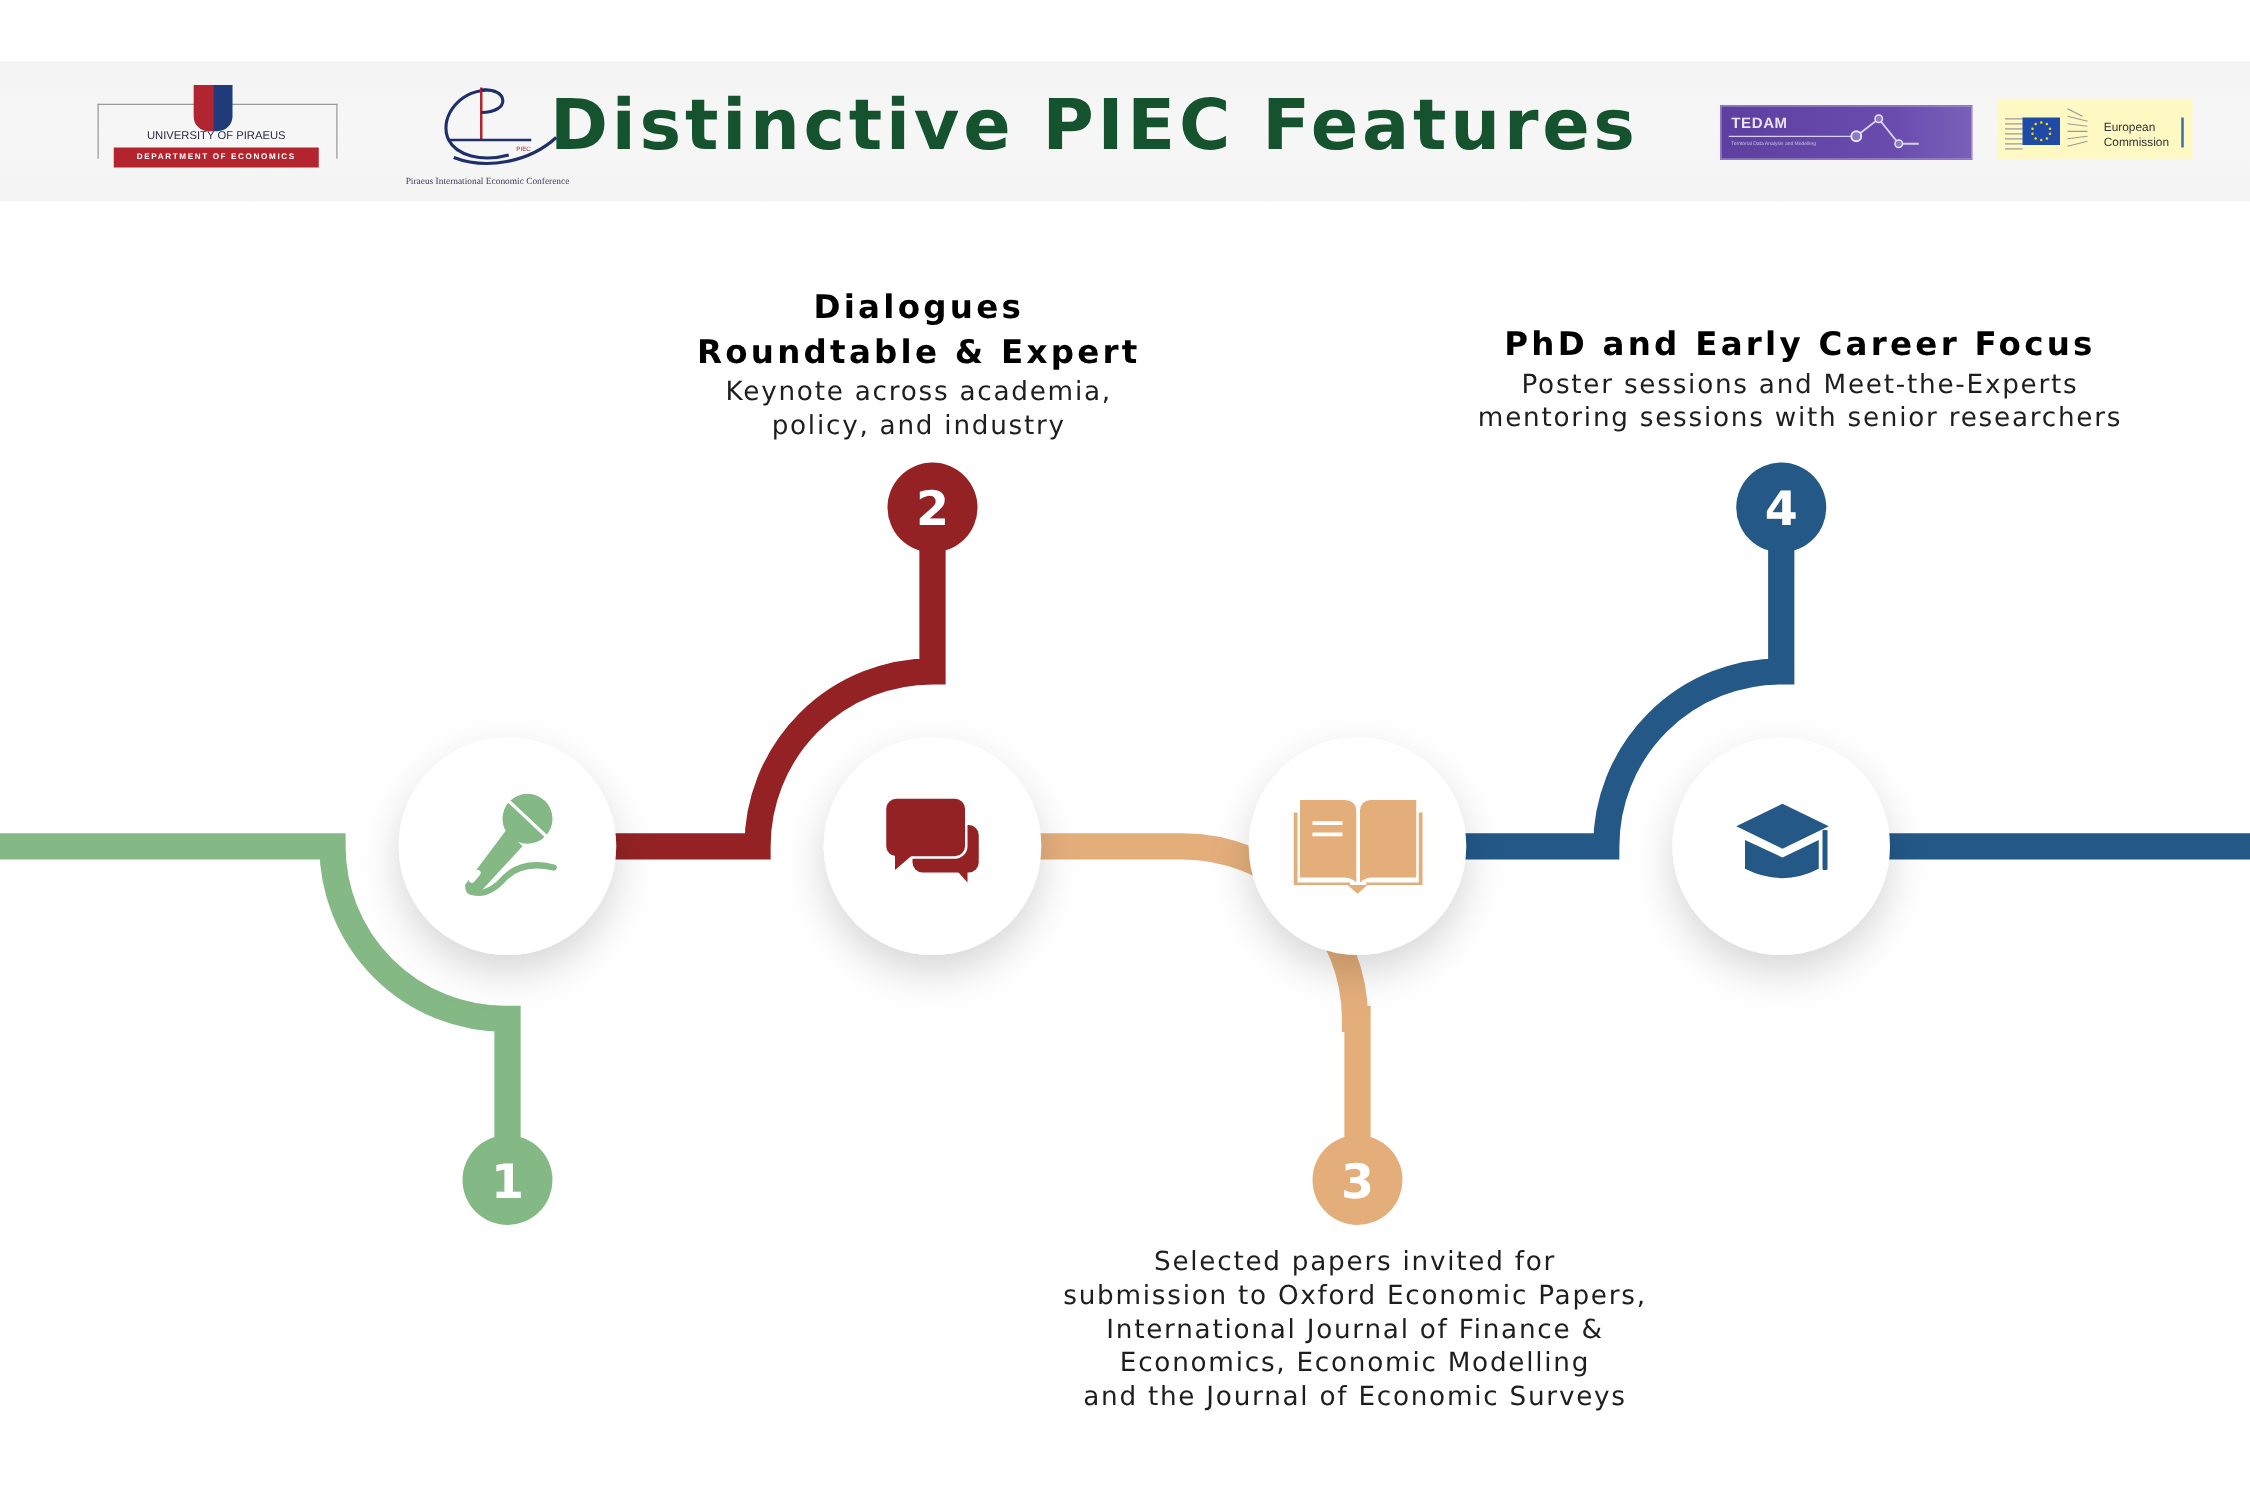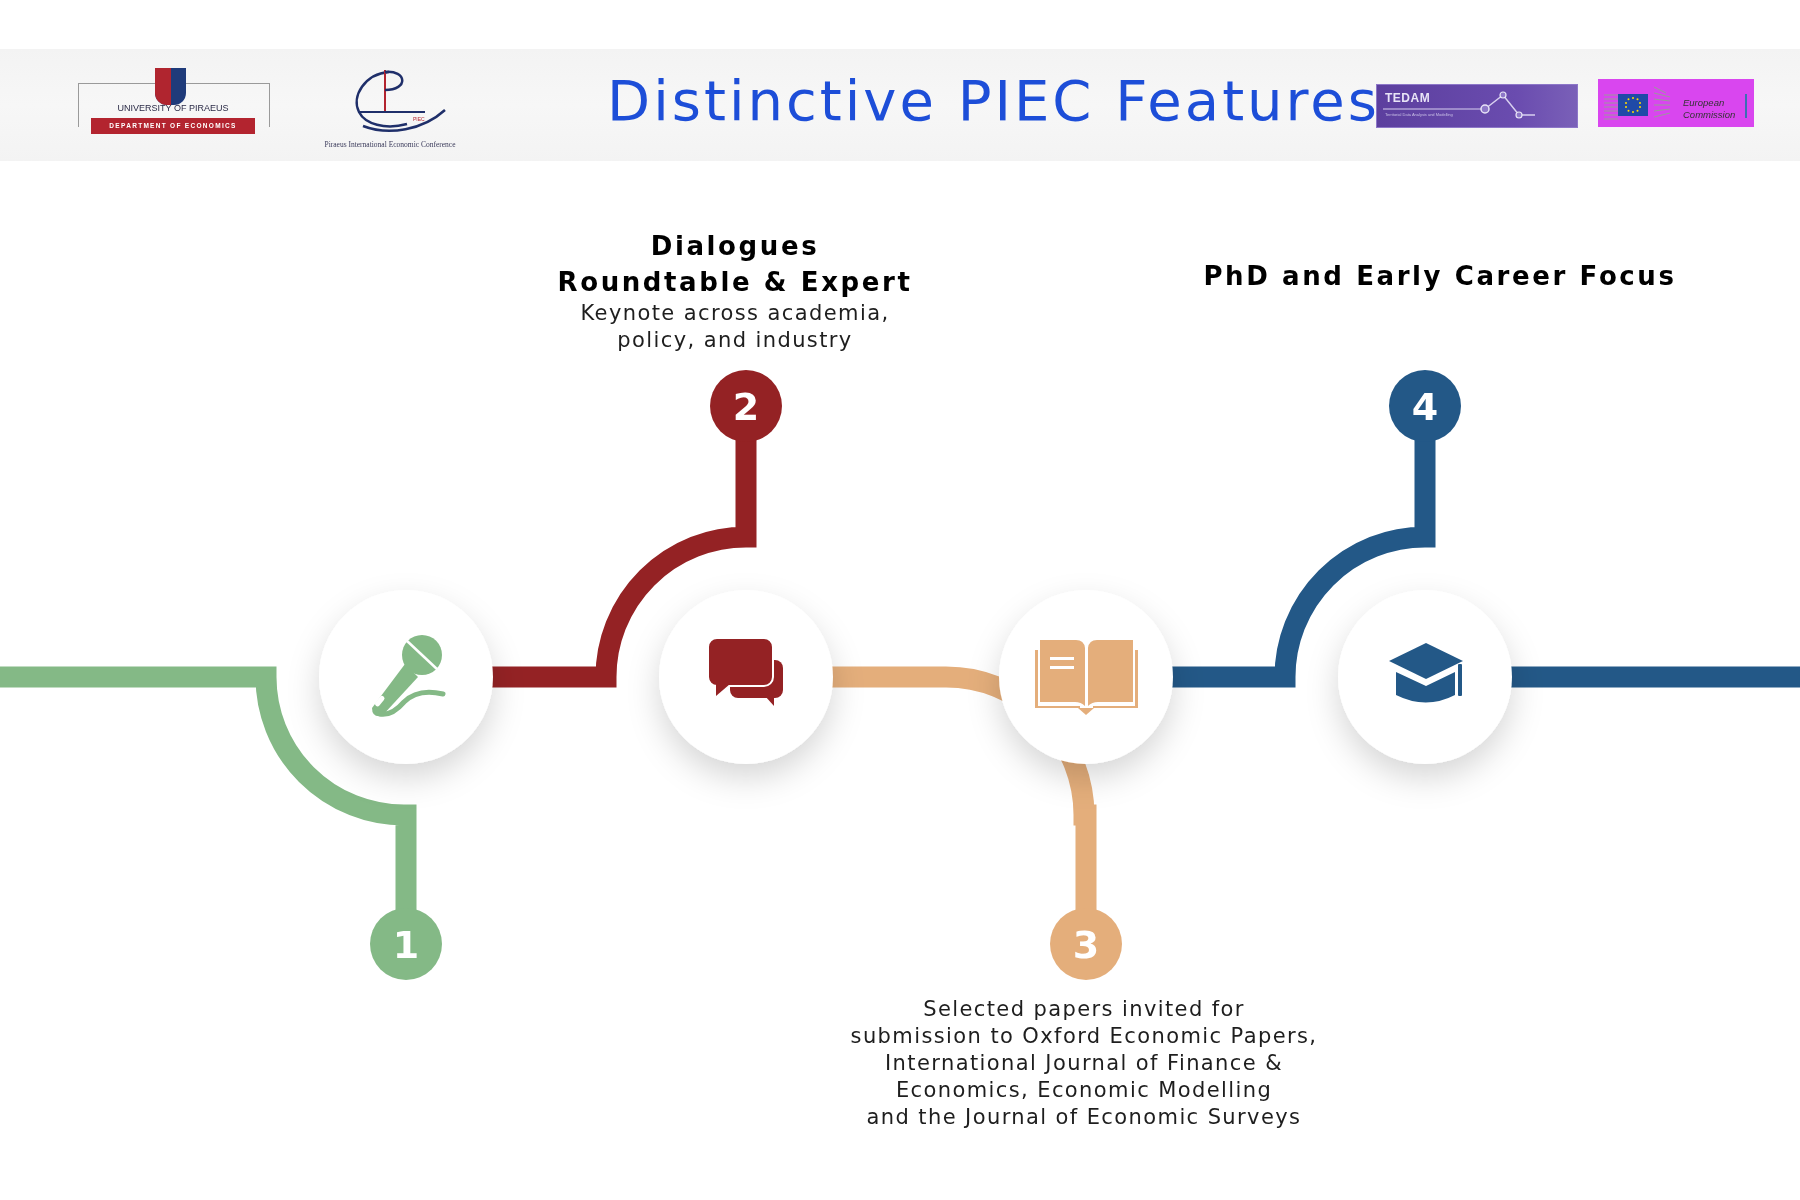--- a/index.html
+++ b/index.html
@@ -1,41 +1,41 @@
 <!DOCTYPE html>
 <html><head>
 <meta charset="utf-8">
 <style>
   html, body { margin: 0; padding: 0; background: #ffffff; }
   body { width: 1800px; height: 1200px; position: relative; overflow: hidden;
          font-family: "DejaVu Sans", sans-serif; color: #111; }
   .header-band { position: absolute; left: 0; top: 49px; width: 1800px; height: 112px;
                  background: linear-gradient(#f3f3f3, #f7f7f7 50%, #f3f3f3); }
-  .page-title { position: absolute; left: 440px; top: 66px; width: 940px; text-align: right;
-                font-family: "DejaVu Sans", sans-serif; font-weight: normal; font-size: 56px;
-                letter-spacing: 3px; color: #1d4ed8; line-height: 70px; }
+  .page-title { position: absolute; left: 440px; top: 66px; width: 940px; text-align: left;
+                font-family: "DejaVu Sans", sans-serif; font-weight: bold; font-size: 56px;
+                letter-spacing: 3px; color: #14532d; line-height: 70px; }
   .logo { position: absolute; }
   .uop-box { left: 78px; top: 83px; width: 190px; height: 43px; border: 1px solid #9a9a9a; border-bottom: none; }
   .uop-crest { position: absolute; left: 155px; top: 68px; width: 31px; height: 37px; background: #1f3b7a;
                border-radius: 0 0 12px 12px; overflow: hidden; }
   .uop-crest .half { position: absolute; left: 0; top: 0; width: 50%; height: 100%; background: #b0252f; }
   .uop-name { position: absolute; left: 80px; top: 103px; width: 186px; text-align: center;
               font-family: "Liberation Sans", sans-serif; font-size: 9px; color: #2b2b47; }
   .uop-dept { position: absolute; left: 91px; top: 118px; width: 164px; height: 16px; background: #b3242f;
               color: #fff; font-family: "Liberation Sans", sans-serif; font-weight: bold; font-size: 6.5px;
               letter-spacing: 1.3px; text-align: center; line-height: 16px; }
   .piec-caption { position: absolute; left: 300px; top: 140px; width: 180px; text-align: center;
                   font-family: Liberation Serif, serif; font-size: 7.5px; color: #3a3a5a; white-space: nowrap; }
   .tedam { position: absolute; left: 1376px; top: 84px; width: 200px; height: 42px;
            background: linear-gradient(90deg, #5c3f9e, #6a4caf 70%, #7a60b8); border: 1px solid #8d77c8; }
   .tedam-name { position: absolute; left: 8px; top: 6px; font-family: "Liberation Sans", sans-serif;
                 font-weight: bold; font-size: 12px; color: #e8e4f6; letter-spacing: 0.5px; }
   .tedam-sub { position: absolute; left: 8px; top: 27px; font-family: "Liberation Sans", sans-serif;
                font-size: 4px; color: #c9bfe6; }
-  .ec { position: absolute; left: 1598px; top: 79px; width: 156px; height: 48px; background: #d946ef; font-style: italic; }
+  .ec { position: absolute; left: 1598px; top: 79px; width: 156px; height: 48px; background: #fef9c3; }
   .ec-flag { position: absolute; left: 20px; top: 15px; width: 30px; height: 22px; background: #1f4aa8; }
   .ec-text { position: absolute; left: 85px; top: 18px; font-family: "Liberation Sans", sans-serif;
              font-size: 9.5px; line-height: 12px; color: #333; }
   .ec-bar { position: absolute; left: 147px; top: 15px; width: 2px; height: 24px; background: #3a6fb4; }
 
   .block { position: absolute; text-align: center; }
   .block-title { font-family: "DejaVu Sans", sans-serif; font-weight: bold; font-size: 26px;
                  letter-spacing: 2.6px; color: #000; line-height: 36px; white-space: nowrap; }
   .block-desc { font-family: "DejaVu Sans", sans-serif; font-size: 21px; letter-spacing: 1.4px;
                 color: #1e1e1e; line-height: 27px; white-space: pre-line; }
@@ -213,13 +213,15 @@
 <div class="block" style="left:814px;top:996px;width:540px">
   <div class="block-desc">Selected papers invited for
 submission to Oxford Economic Papers,
 International Journal of Finance &amp;
 Economics, Economic Modelling
  and the Journal of Economic Surveys</div>
 </div>
 
 <div class="block" style="left:1160px;top:258px;width:560px">
   <div class="block-title">PhD and Early Career Focus</div>
+  <div class="block-desc">Poster sessions and Meet-the-Experts
+mentoring sessions with senior researchers</div>
 </div>
 
 </body></html>

